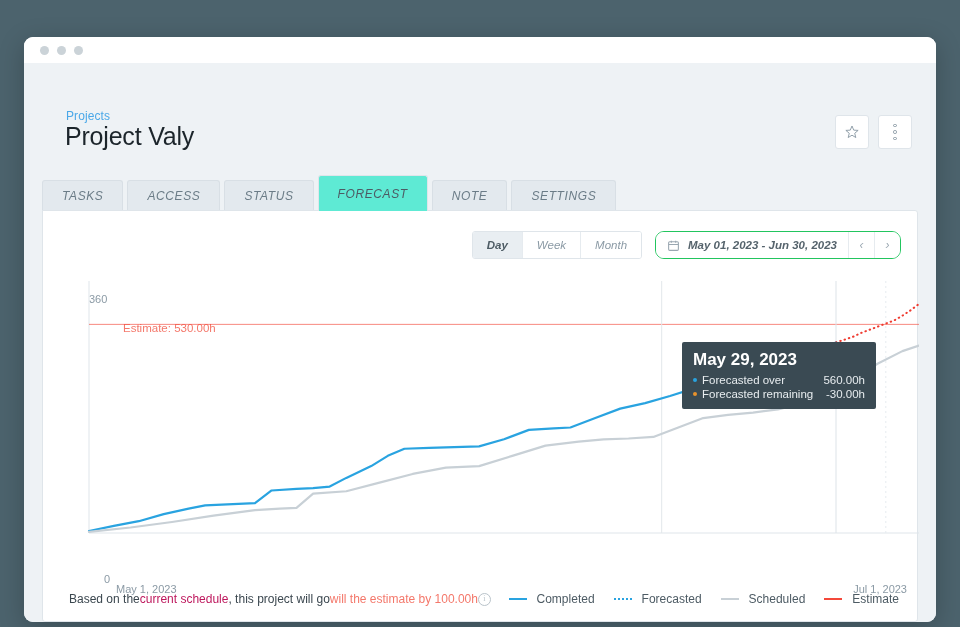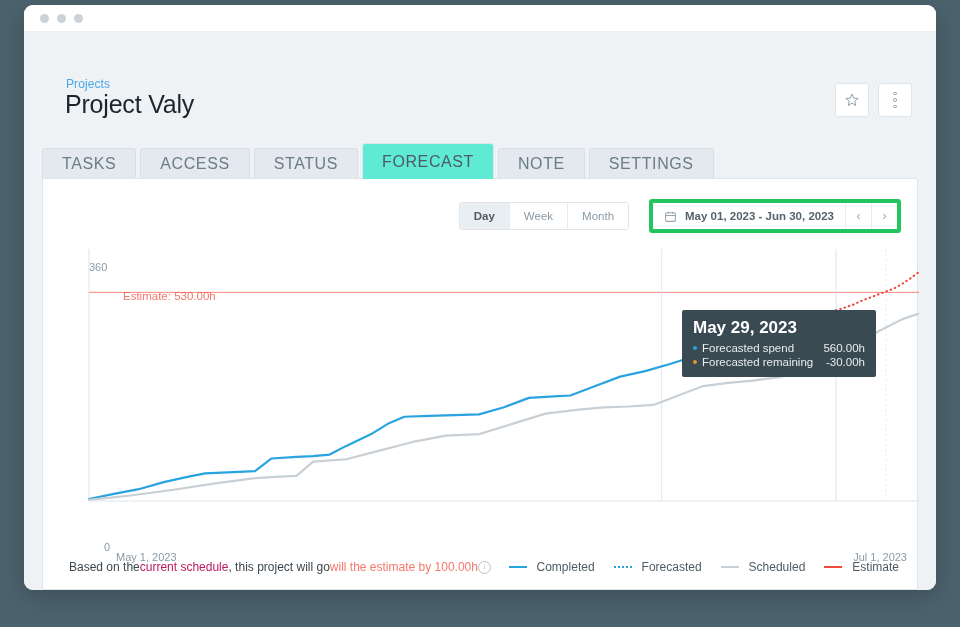--- a/index.html
+++ b/index.html
@@ -14,21 +14,21 @@
     overflow: hidden;
   }
   .desktop {
     position: absolute;
     left: 0; top: 0;
     width: 960px; height: 627px;
     background: #4c636d;
   }
   .window {
     position: absolute;
-    left: 24px; top: 5px;
+    left: 24px; top: 37px;
     width: 912px; height: 585px;
     background: #eef2f5;
     border-radius: 9px;
     overflow: hidden;
     box-shadow: 0 6px 26px rgba(0,0,0,0.22);
   }
   .titlebar {
     height: 26px;
     background: #ffffff;
     display: flex;
@@ -103,25 +103,26 @@
   }
   .tab {
     height: 31px;
     padding: 0 19px;
     background: #e3e9ee;
     border: 1px solid #d8dfe5;
     border-bottom: none;
     border-radius: 3px 3px 0 0;
     display: flex;
     align-items: center;
-    font-size: 16px;
+    font-size: 12px;
     letter-spacing: 0.6px;
     color: #6b7c87;
     cursor: pointer;
     box-sizing: border-box;
+    font-style: italic;
   }
   .tab.active {
     background: #5eead4;
     color: #4d5b64;
     height: 36px;
     border-color: #dfe5ea;
     position: relative;
     z-index: 3;
   }
   .panel {
@@ -131,22 +132,23 @@
     height: 412px;
     background: #ffffff;
     border: 1px solid #dfe5ea;
     border-radius: 0 3px 3px 3px;
     box-sizing: border-box;
   }
   .toolbar {
     position: absolute;
     right: 16px; top: 20px;
     display: flex;
-    align-items: center;
-    gap: 20px;
+    align-items: flex-end;
+    gap: 13px;
+    font-style: italic;
   }
   .seg {
     display: flex;
     border: 1px solid #dfe5ea;
     border-radius: 3px;
     overflow: hidden;
     height: 26px;
   }
   .seg-item {
     padding: 0 14px;
@@ -159,22 +161,22 @@
     cursor: pointer;
   }
   .seg-item:last-child { border-right: none; }
   .seg-item.active {
     background: #e9eef2;
     color: #4d5b64;
     font-weight: bold;
   }
   .daterange {
     display: flex;
-    border: 4px solid #22c55e;
-    border-radius: 3px;
+    border: 1px solid #22c55e;
+    border-radius: 9px;
     overflow: hidden;
     height: 26px;
     align-items: stretch;
   }
   .dr-main {
     display: flex;
     align-items: center;
     gap: 8px;
     padding: 0 11px;
     background: #fff;
@@ -393,21 +395,21 @@
               <path d="M46.00 260.03 L70.90 254.91 L95.80 250.19 L120.70 243.10 L145.60 237.59 L162.20 234.44 L178.80 233.66 L195.40 232.87 L212.00 232.08 L228.60 219.49 L253.50 217.91 L270.10 217.12 L286.70 215.55 L303.30 206.89 L328.20 195.08 L344.80 184.84 L361.40 177.76 L386.30 176.97 L411.20 176.18 L436.10 175.40 L461.00 168.31 L485.90 158.86 L510.80 157.29 L527.40 156.50 L552.30 147.05 L577.20 137.61 L602.10 132.10 L627.00 125.01 L651.90 117.14 L676.80 107.69 L701.70 99.03 L726.60 92.73 L751.50 84.07 L776.40 76.98 L793.00 71.47" fill="none" stroke="#29a3e0" stroke-width="2.2" stroke-linecap="round" stroke-linejoin="round" stroke-dasharray="none"></path>
               <path d="M46.00 260.82 L87.50 256.49 L129.00 250.98 L170.50 244.68 L212.00 239.17 L236.90 237.59 L253.50 236.81 L270.10 222.63 L303.30 220.27 L336.50 211.61 L369.70 202.95 L402.90 196.65 L436.10 195.08 L469.30 184.84 L502.50 174.61 L535.70 170.67 L560.60 168.31 L585.50 167.52 L610.40 165.95 L635.30 156.50 L660.20 147.05 L685.10 143.90 L710.00 141.54 L734.90 138.39 L759.80 132.10 L784.70 123.43 L809.60 108.48 L834.50 92.73 L859.40 80.13 L876.00 74.62" fill="none" stroke="#c8d0d6" stroke-width="2.2" stroke-linecap="round" stroke-linejoin="round" stroke-dasharray="none"></path>
               <path d="M793.00 71.47 L809.60 65.96 L817.90 62.03 L826.20 58.88 L834.50 55.73 L842.80 52.58 L851.10 49.43 L859.40 44.70 L867.70 39.19 L876.00 32.90" fill="none" stroke="#ef3b30" stroke-width="2" stroke-linecap="round" stroke-linejoin="round" stroke-dasharray="0.5,4"></path>
             </g>
         </svg>
 
         <div class="tooltip">
           <div class="tt-date">May 29, 2023</div>
           <div class="tt-row">
             <span class="tt-dot" style="background:#29a3e0"></span>
-            <span class="tt-label">Forecasted spend</span>
+            <span class="tt-label">Forecasted over</span>
             <span class="tt-val">560.00h</span>
           </div>
           <div class="tt-row">
             <span class="tt-dot" style="background:#e8922c"></span>
             <span class="tt-label">Forecasted remaining</span>
             <span class="tt-val">-30.00h</span>
           </div>
         </div>
 
         <div class="footer">

